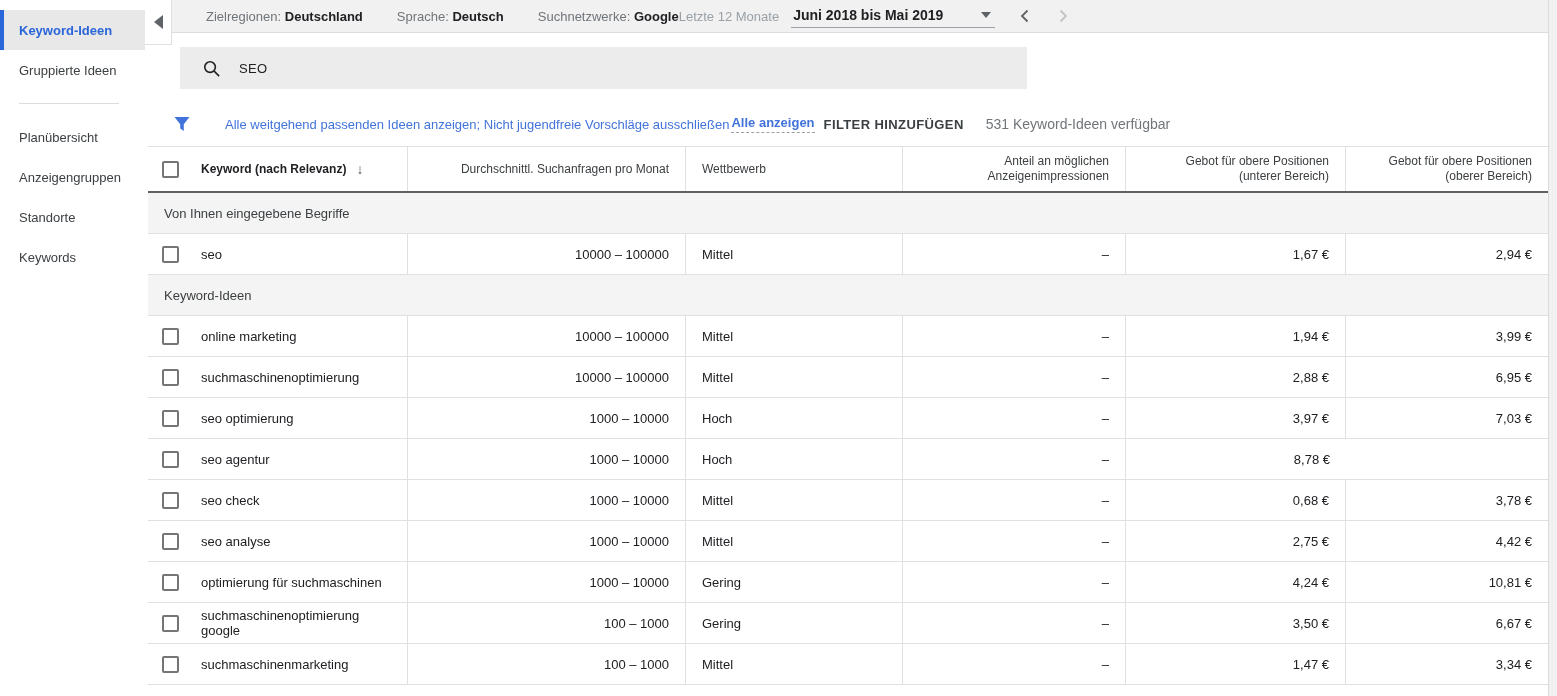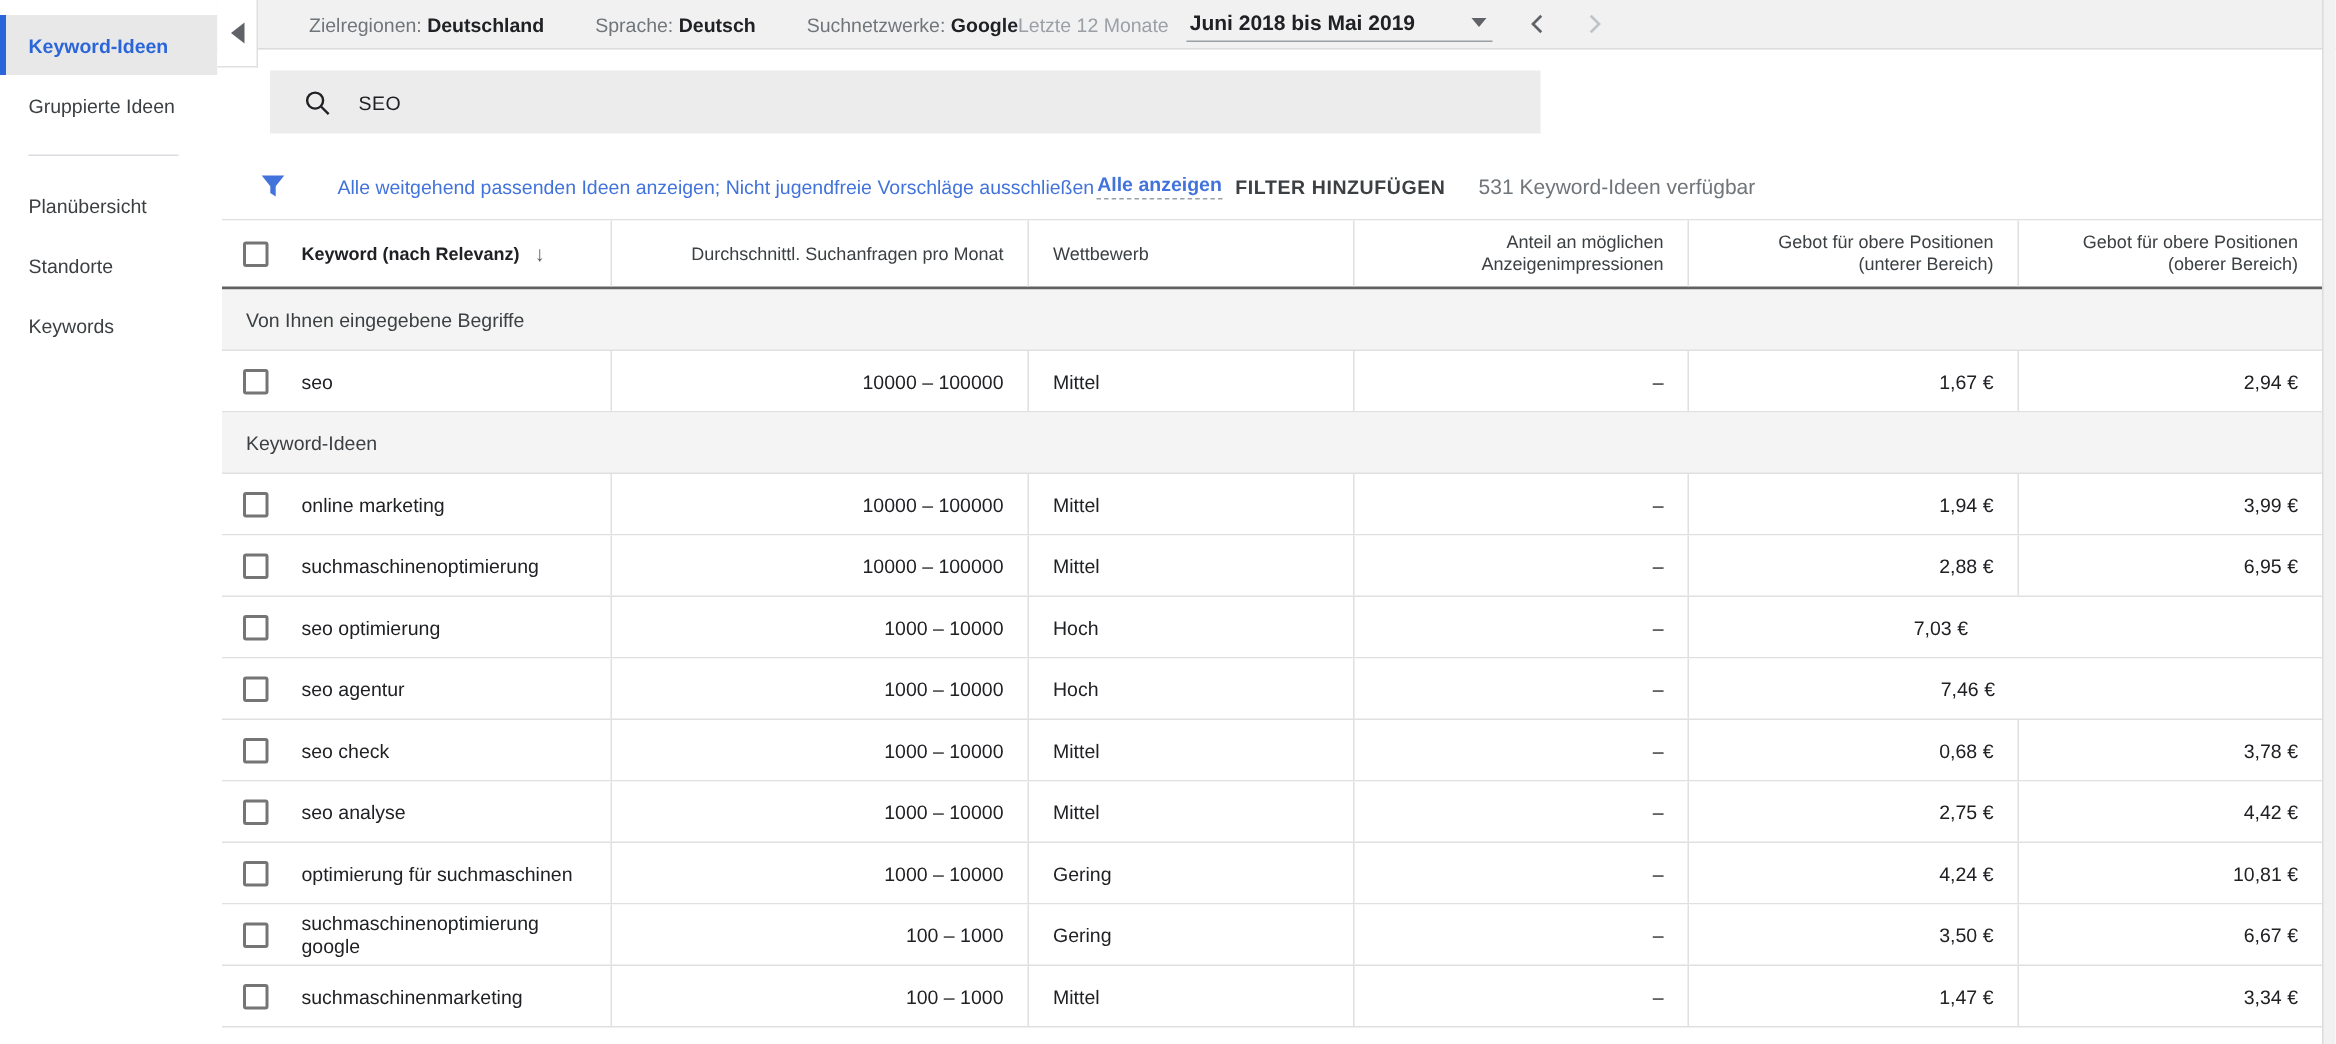--- a/index.html
+++ b/index.html
@@ -84,20 +84,23 @@
     <span>Keyword-Ideen</span>
   </div>
   <div class="side-item">
     <span>Gruppierte Ideen</span>
   </div>
   <div class="side-divider"></div>
   <div class="side-item">
     <span>Planübersicht</span>
   </div>
   <div class="side-item">
+    <span>Anzeigengruppen</span>
+  </div>
+  <div class="side-item">
     <span>Standorte</span>
   </div>
   <div class="side-item">
     <span>Keywords</span>
   </div>
 </div>
 
 <div class="main">
 
   <div class="topbar">
@@ -261,41 +264,44 @@
         </div>
       <div class="dcell c2 r">
           <span>1000 – 10000</span>
         </div>
       <div class="dcell c3">
           <span>Hoch</span>
         </div>
       <div class="dcell c4 r">
           <span>–</span>
         </div>
+      <div class="dcell c5 r">
+          <span>3,97 €</span>
+        </div>
       <div class="dcell c6 r">
           <span>7,03 €</span>
         </div>
     </div>
 
     <div class="drow">
       <div class="dcell c1 dc1">
           <span class="checkbox"></span>
         <span class="kw-label">seo agentur</span>
         </div>
       <div class="dcell c2 r">
           <span>1000 – 10000</span>
         </div>
       <div class="dcell c3">
           <span>Hoch</span>
         </div>
       <div class="dcell c4 r">
           <span>–</span>
         </div>
       <div class="dcell c5 r">
-          <span>7,46 €</span>
+          <span>8,78 €</span>
         </div>
     </div>
 
     <div class="drow">
       <div class="dcell c1 dc1">
           <span class="checkbox"></span>
         <span class="kw-label">seo check</span>
         </div>
       <div class="dcell c2 r">
           <span>1000 – 10000</span>

